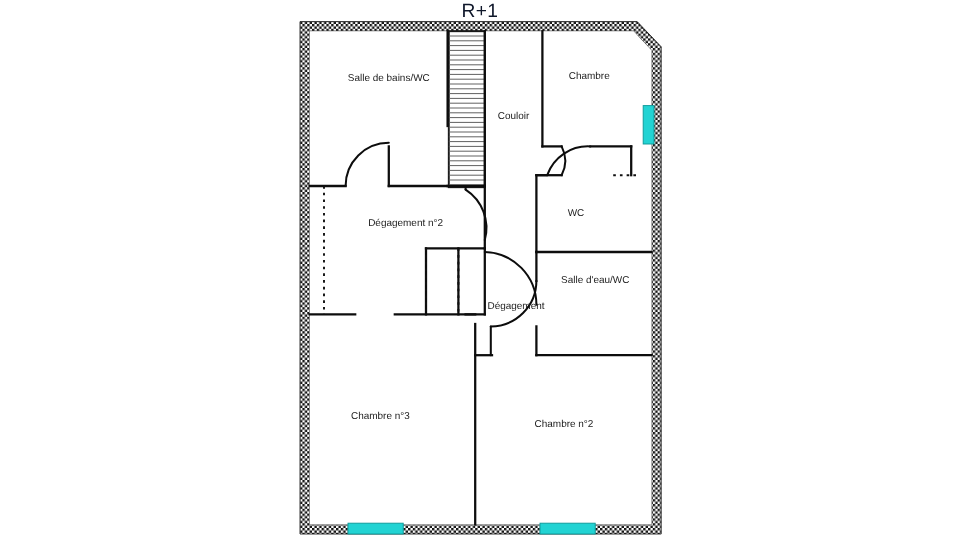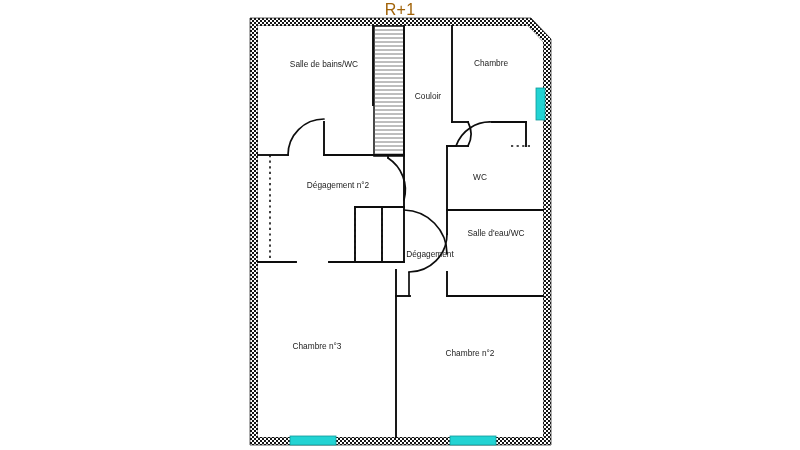--- a/index.html
+++ b/index.html
@@ -20,21 +20,21 @@
     height: 450px;
     background: #ffffff;
   }
   #plan-title {
     position: absolute;
     left: 0;
     top: 0;
     width: 800px;
     text-align: center;
     font-size: 16px;
-    color: #a16207;
+    color: #0f172a;
     letter-spacing: 0.3px;
     line-height: 18px;
     padding-top: 1px;
     font-family: "Liberation Sans", sans-serif;
   }
   #floorplan-svg {
     position: absolute;
     left: 0;
     top: 0;
   }

